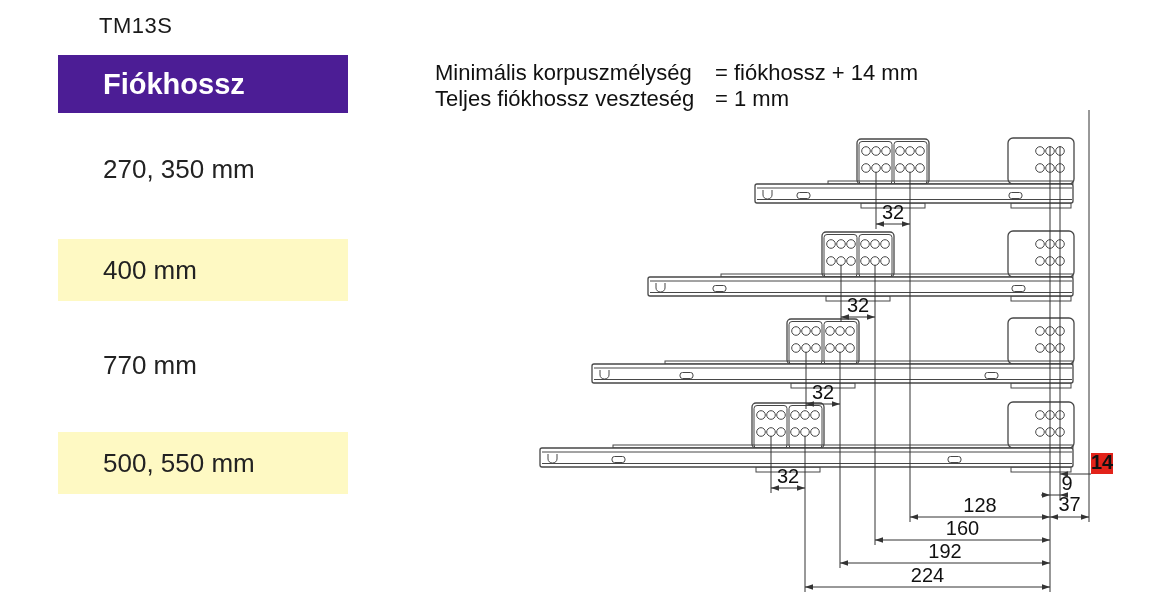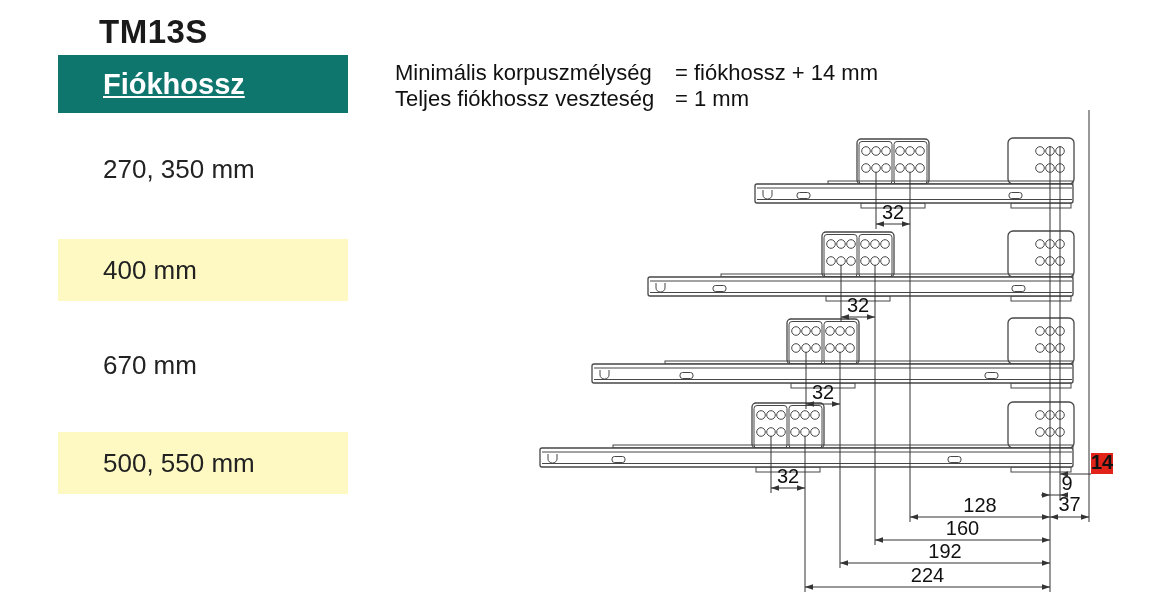--- a/index.html
+++ b/index.html
@@ -3,57 +3,57 @@
 <meta charset="utf-8">
 <style>
   html,body{margin:0;padding:0;}
   body{
     width:1160px;height:610px;position:relative;overflow:hidden;
     background:#ffffff;color:#1a1a1a;
     font-family:"Liberation Sans", sans-serif;
   }
   .page-title{
     position:absolute;left:99px;top:13px;
-    font-size:33px;font-weight:bold;letter-spacing:.5px;
+    font-size:22px;font-weight:normal;letter-spacing:.5px;
   }
   .panel-header{
     position:absolute;left:58px;top:55px;width:290px;height:58px;
-    background:#0f766e;color:#ffffff;
+    background:#4c1d95;color:#ffffff;
     font-size:29px;font-weight:bold;line-height:58px;
-    padding-left:45px;box-sizing:border-box;text-decoration:underline;
+    padding-left:45px;box-sizing:border-box;
   }
   .size-row{
     position:absolute;left:58px;width:290px;height:62px;
     font-size:26px;line-height:62px;padding-left:45px;box-sizing:border-box;
     color:#222;
   }
   .size-row.hl{background:#fef9c3;}
   .spec-line{
     position:absolute;left:395px;font-size:22px;line-height:25px;color:#111;
     white-space:nowrap;
   }
-  .spec-line .lab{display:inline-block;width:280px;}
+  .spec-line .lab{display:inline-block;width:280px;margin-left:40px;}
   svg.drawing{position:absolute;left:0;top:0;}
   svg.drawing text{font-family:"Liberation Sans", sans-serif;fill:#111;}
   .ln{fill:#ffffff;stroke:#474747;stroke-width:1.3;}
   .lnt{fill:none;stroke:#474747;stroke-width:1;}
   .dim{stroke:#333333;stroke-width:1;fill:none;}
   .dimtx{font-size:20px;}
   .ar{fill:#333333;stroke:none;}
 </style>
 </head>
 <body>
 
 <div class="page-title">TM13S</div>
 
 <div class="panel-header">Fiókhossz</div>
 
 <div class="size-row" style="top:138px;">270, 350 mm</div>
 <div class="size-row hl" style="top:239px;">400 mm</div>
-<div class="size-row" style="top:334px;">670 mm</div>
+<div class="size-row" style="top:334px;">770 mm</div>
 <div class="size-row hl" style="top:432px;">500, 550 mm</div>
 
 <div class="spec-line" style="top:60px;">
   <span class="lab">Minimális korpuszmélység</span><span>= fiókhossz + 14 mm</span>
 </div>
 <div class="spec-line" style="top:86px;">
   <span class="lab">Teljes fiókhossz veszteség</span><span>= 1 mm</span>
 </div>
 
 <svg class="drawing" width="1160" height="610" viewBox="0 0 1160 610">

